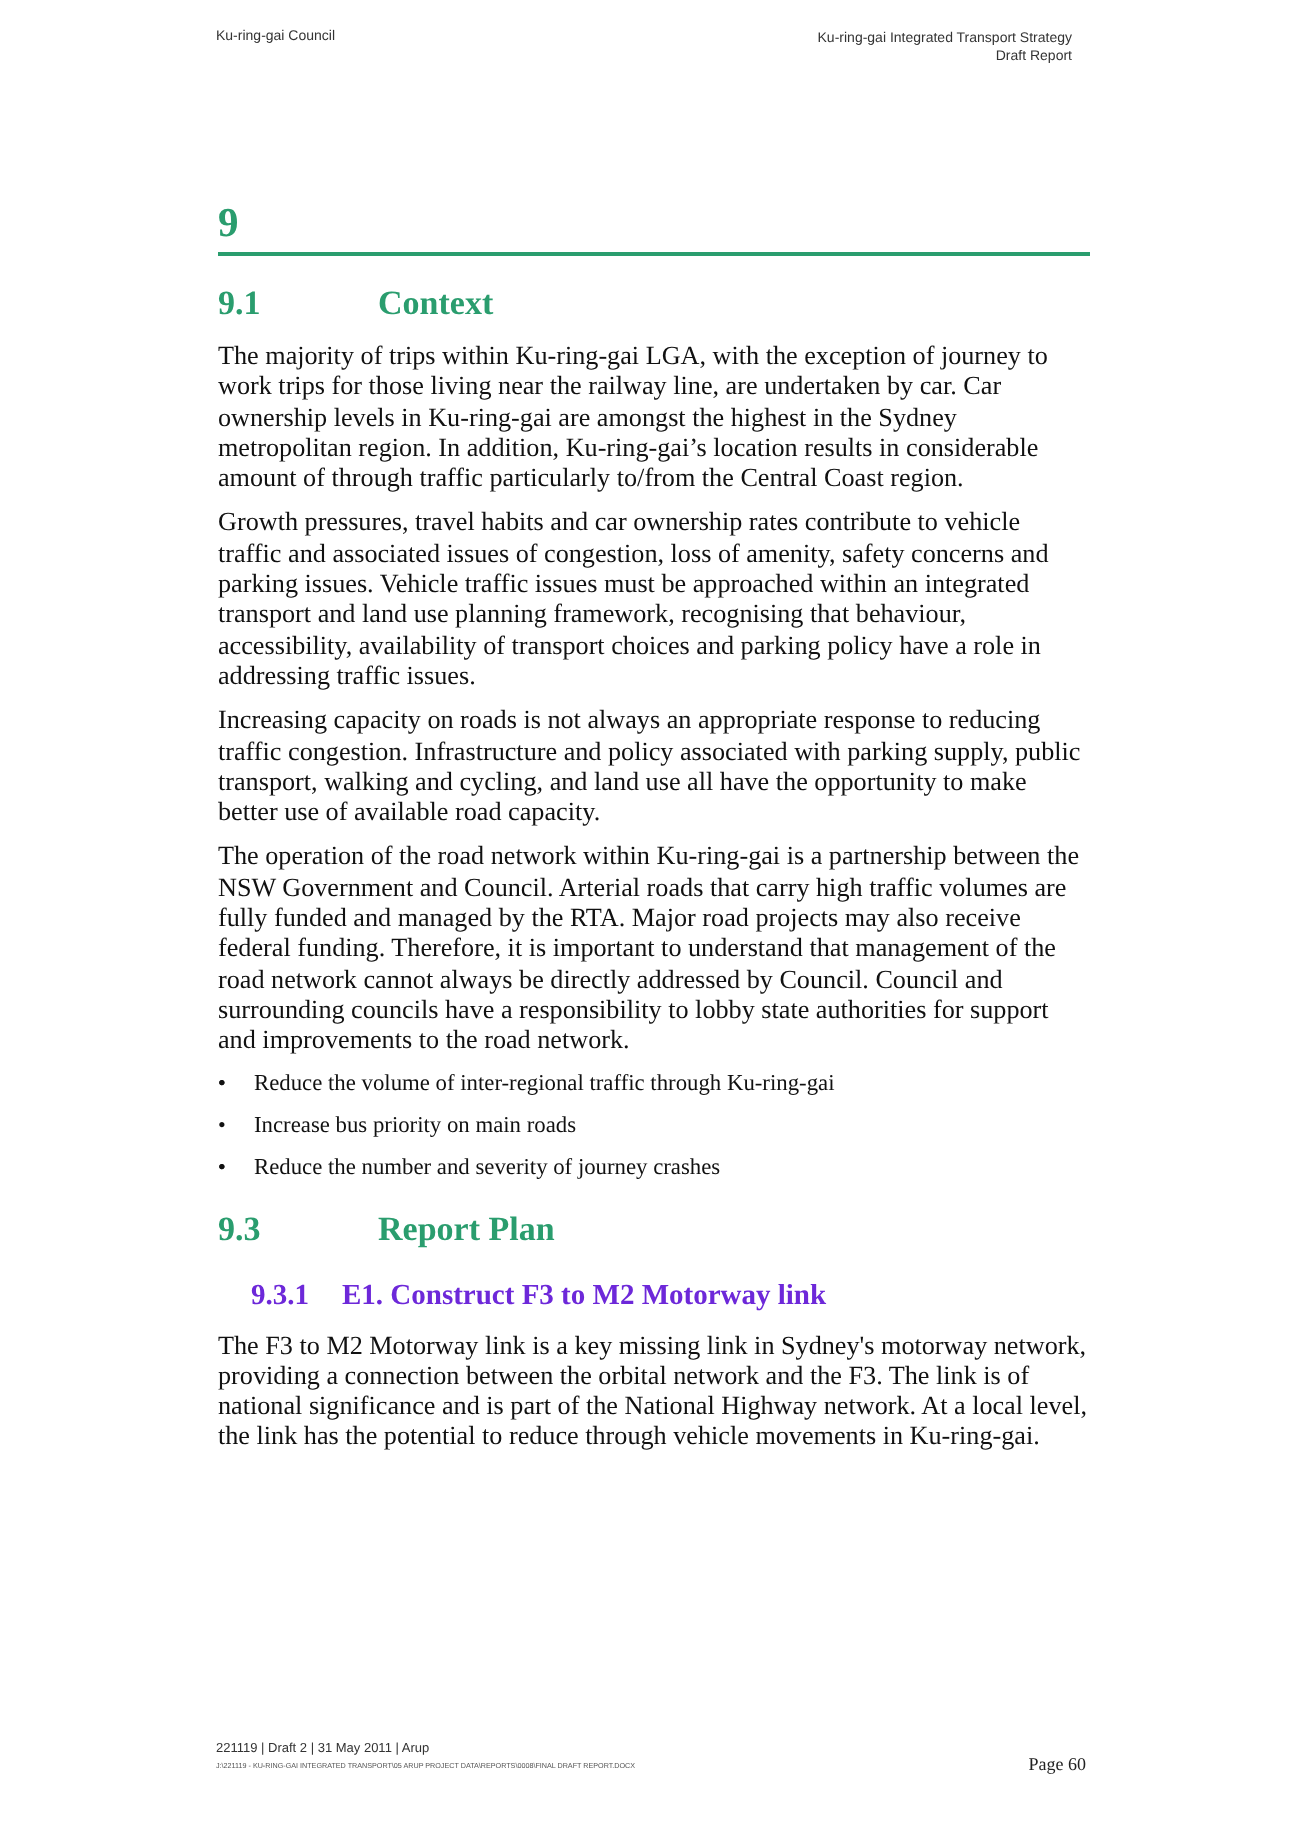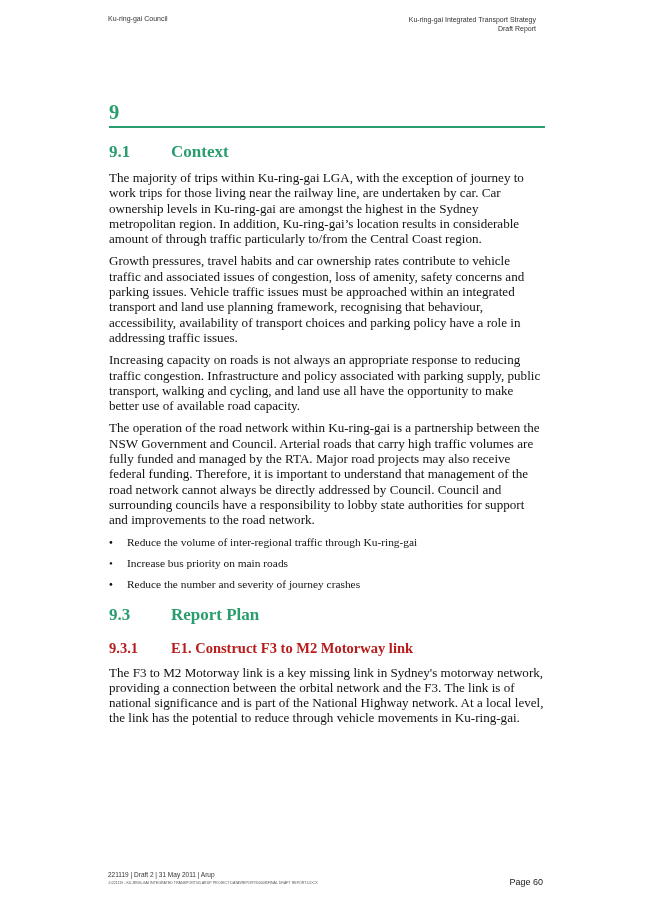--- a/index.html
+++ b/index.html
@@ -53,28 +53,30 @@
       display: inline-block;
       width: 62px;
     }
     h2 {
       margin: 14px 0 8px 0;
       font-size: 17px;
       font-weight: bold;
       color: #2a9d6e;
       display: flex;
       line-height: 20px;
+      gap: 18px;
     }
     h3 {
       margin: 14px 0 8px 0;
       font-size: 14.5px;
       font-weight: bold;
-      color: #b91c1c;
+      color: #6d28d9;
       display: flex;
       line-height: 18px;
+      text-align: center;
     }
     p {
       margin: 0 0 7px 0;
       font-size: 13.1px;
       line-height: 15.3px;
     }
     ul {
       list-style: none;
       margin: 0;
       padding: 0;
@@ -106,21 +108,21 @@
       top: 881px;
       font-family: "Liberation Sans", sans-serif;
       font-size: 3.6px;
       color: #555;
       white-space: nowrap;
     }
     .ftr-page {
       position: absolute;
       right: 106px;
       top: 877px;
-      font-family: Liberation Sans, sans-serif;
+      font-family: Liberation Serif, serif;
       font-size: 9px;
       color: #222;
       padding-left: 29px;
     }
   </style>
 </head>
 <body>
 
 <div class="hdr-left">Ku-ring-gai Council</div>
 <div class="hdr-right">

